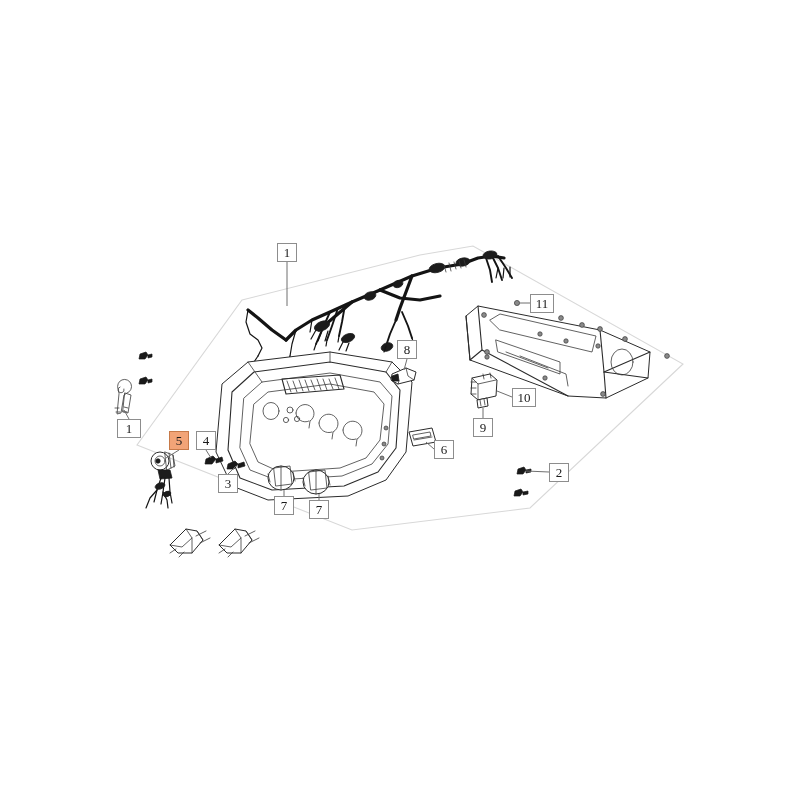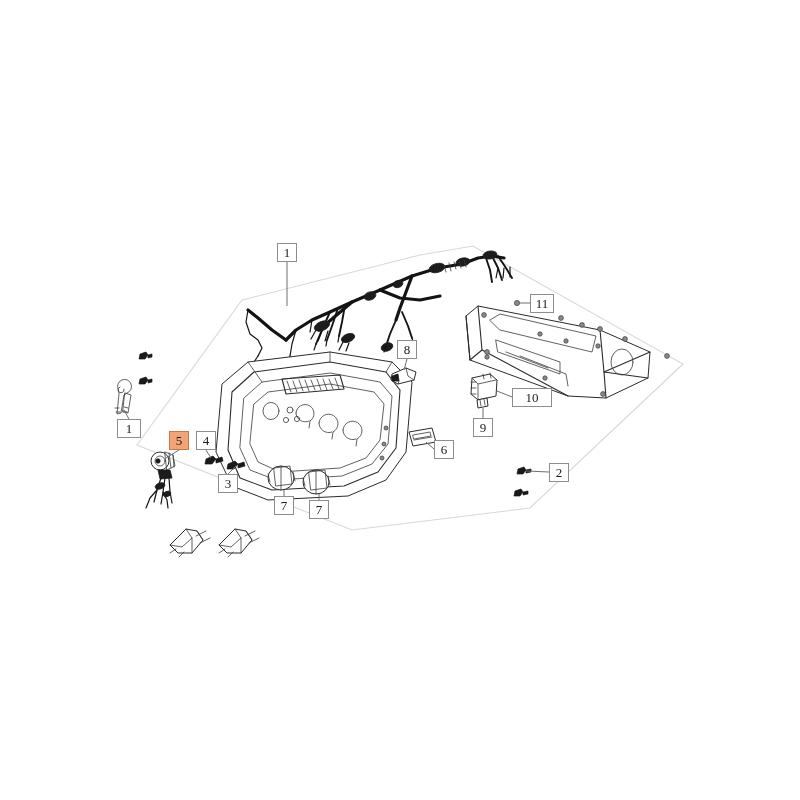--- a/index.html
+++ b/index.html
@@ -392,21 +392,21 @@
     </div>
   <div class="callout-box" style="left:309px;top:500px;width:20px;height:19px;">
       <span>7</span>
     </div>
   <div class="callout-box" style="left:397px;top:340px;width:20px;height:19px;">
       <span>8</span>
     </div>
   <div class="callout-box" style="left:473px;top:418px;width:20px;height:19px;">
       <span>9</span>
     </div>
-  <div class="callout-box" style="left:512px;top:388px;width:40px;height:19px;justify-content:center;">
+  <div class="callout-box" style="left:512px;top:388px;width:24px;height:19px;justify-content:center;">
       <span>10</span>
     </div>
   <div class="callout-box" style="left:530px;top:294px;width:24px;height:19px;justify-content:center;">
       <span>11</span>
     </div>
   <div class="callout-box" style="left:117px;top:419px;width:24px;height:19px;">
       <span>1</span>
     </div>
 
 </div>

